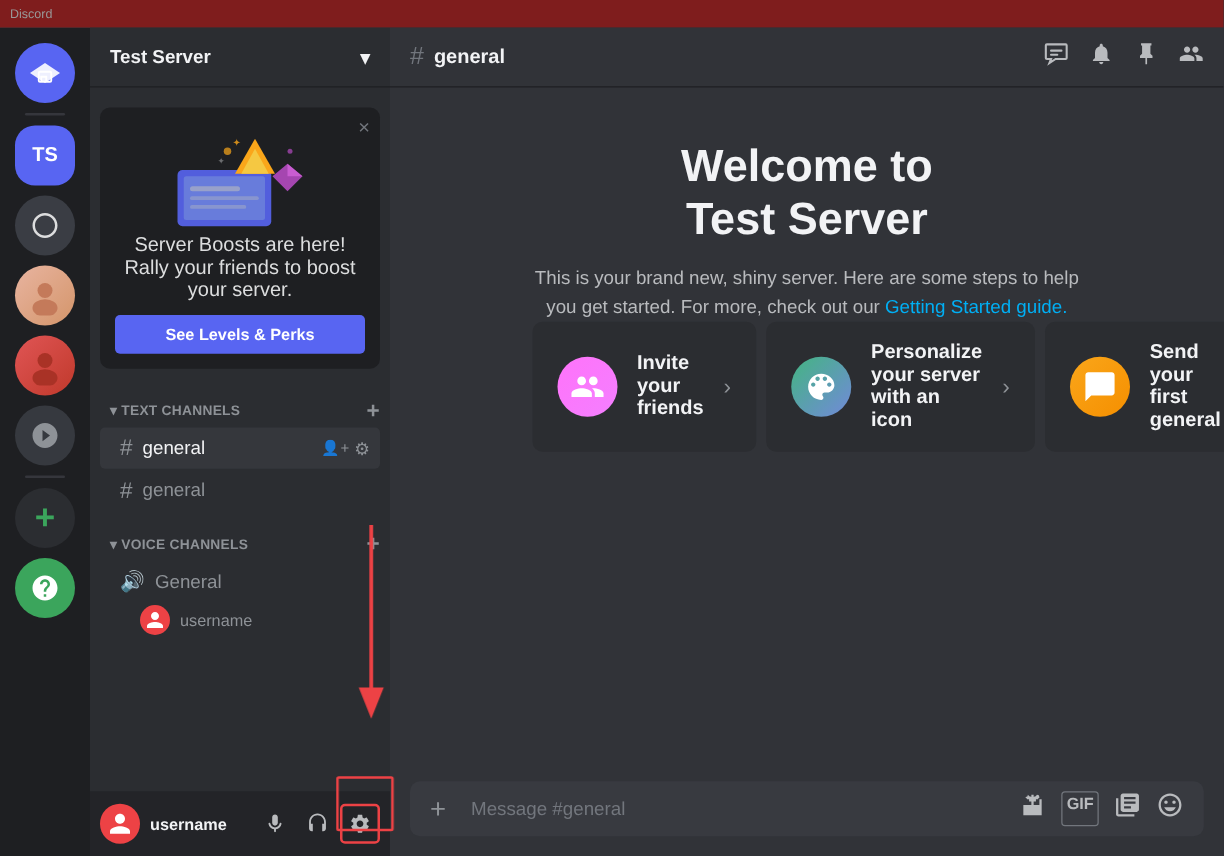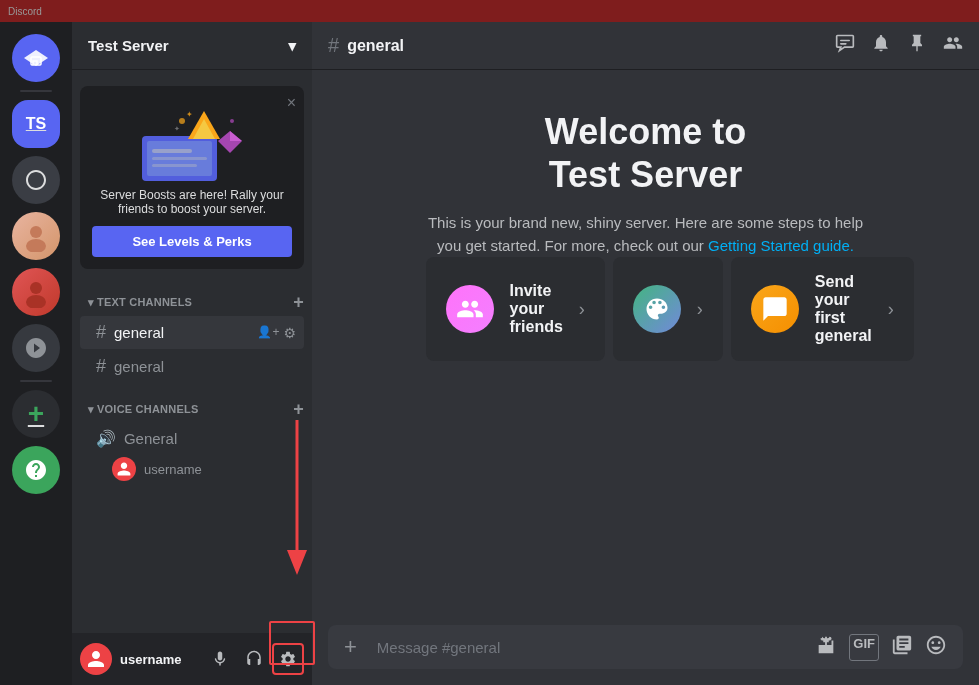--- a/index.html
+++ b/index.html
@@ -24,21 +24,20 @@
     
     .server-list {
       width: 72px;
       background: #1e1f22;
       display: flex;
       flex-direction: column;
       align-items: center;
       padding: 12px 14px;
       gap: 8px;
       overflow-y: auto;
-      text-decoration: underline;
     }
 
     .server-icon {
       width: 48px;
       height: 48px;
       border-radius: 50%;
       display: flex;
       align-items: center;
       justify-content: center;
       cursor: pointer;
@@ -97,21 +96,21 @@
     .boost-close {
       position: absolute;
       top: 8px;
       right: 8px;
       color: #72767d;
       cursor: pointer;
       font-size: 16px;
     }
 
     .boost-text {
-      font-size: 12px;
+      font-size: 16px;
       color: #dcddde;
       text-align: center;
       margin-bottom: 10px;
     }
 
     .boost-button {
       background: #5865f2;
       color: white;
       border: none;
       border-radius: 4px;
@@ -639,20 +638,21 @@
           <span class="action-card-text">Invite your friends</span>
           <span class="action-card-arrow">›</span>
         </div>
 
         <div class="action-card">
           <div class="action-card-icon teal">
             <svg width="28" height="28" viewBox="0 0 24 24" fill="white">
                 <path d="M12 3c-4.97 0-9 4.03-9 9s4.03 9 9 9c.83 0 1.5-.67 1.5-1.5 0-.39-.15-.74-.39-1.01-.23-.26-.38-.61-.38-.99 0-.83.67-1.5 1.5-1.5H16c2.76 0 5-2.24 5-5 0-4.42-4.03-8-9-8zm-5.5 9c-.83 0-1.5-.67-1.5-1.5S5.67 9 6.5 9 8 9.67 8 10.5 7.33 12 6.5 12zm3-4C8.67 8 8 7.33 8 6.5S8.67 5 9.5 5s1.5.67 1.5 1.5S10.33 8 9.5 8zm5 0c-.83 0-1.5-.67-1.5-1.5S13.67 5 14.5 5s1.5.67 1.5 1.5S15.33 8 14.5 8zm3 4c-.83 0-1.5-.67-1.5-1.5S16.67 9 17.5 9s1.5.67 1.5 1.5-.67 1.5-1.5 1.5z"></path>
               </svg>
           </div>
+          <span class="action-card-text">Personalize your server with an icon</span>
           <span class="action-card-arrow">›</span>
         </div>
 
         <div class="action-card">
           <div class="action-card-icon yellow">
             <svg width="28" height="28" viewBox="0 0 24 24" fill="white">
                 <path d="M20 2H4c-1.1 0-2 .9-2 2v18l4-4h14c1.1 0 2-.9 2-2V4c0-1.1-.9-2-2-2z"></path>
               </svg>
           </div>
           <span class="action-card-text">Send your first general</span>

